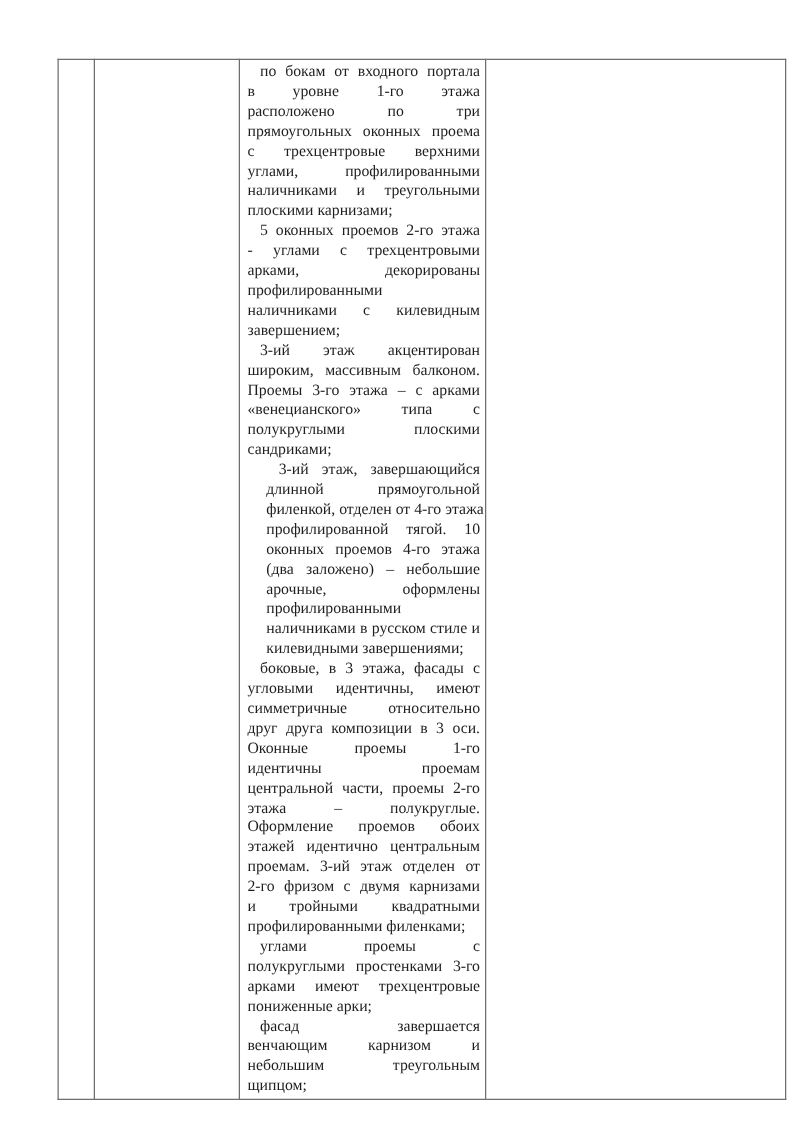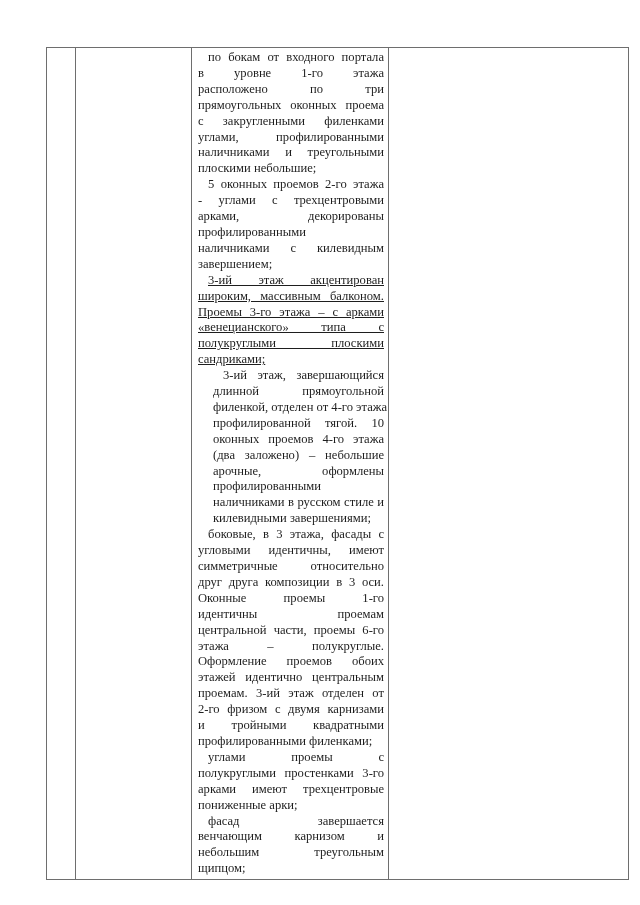--- a/index.html
+++ b/index.html
@@ -78,34 +78,34 @@
         <tr>
       <td style="height:792px;"></td>
       <td></td>
       <td class="desc-cell">
         <div id="desc">
               <div class="para" style="text-indent: 0px;">
                 <span class="line indent">по бокам от входного портала</span>
                 <span class="line">в уровне 1-го этажа</span>
                 <span class="line">расположено по три</span>
                 <span class="line">прямоугольных оконных проема</span>
-                <span class="line">с закругленными филенками</span>
+                <span class="line">с трехцентровые верхними</span>
                 <span class="line">углами, профилированными</span>
                 <span class="line">наличниками и треугольными</span>
-                <span class="line last">плоскими небольшие;</span>
+                <span class="line last">плоскими карнизами;</span>
               </div>
               <div class="para" style="text-indent: 0px;">
                 <span class="line indent">5 оконных проемов 2-го этажа</span>
                 <span class="line">- углами с трехцентровыми</span>
                 <span class="line">арками, декорированы</span>
                 <span class="line">профилированными</span>
                 <span class="line">наличниками с килевидным</span>
                 <span class="line last">завершением;</span>
               </div>
-              <div class="para" style="text-indent: 0px; text-decoration: underline;">
+              <div class="para" style="text-indent: 0px;">
                 <span class="line indent">3-ий этаж акцентирован</span>
                 <span class="line">широким, массивным балконом.</span>
                 <span class="line">Проемы 3-го этажа – с арками</span>
                 <span class="line">«венецианского» типа с</span>
                 <span class="line">полукруглыми плоскими</span>
                 <span class="line last">сандриками;</span>
               </div>
               <div class="para" style="text-indent: 0px; margin-left: 15px;">
                 <span class="line indent">3-ий этаж, завершающийся</span>
                 <span class="line">длинной прямоугольной</span>
@@ -118,21 +118,21 @@
                 <span class="line">наличниками в русском стиле и</span>
                 <span class="line last">килевидными завершениями;</span>
               </div>
               <div class="para" style="text-indent: 0px;">
                 <span class="line indent">боковые, в 3 этажа, фасады с</span>
                 <span class="line">угловыми идентичны, имеют</span>
                 <span class="line">симметричные относительно</span>
                 <span class="line">друг друга композиции в 3 оси.</span>
                 <span class="line">Оконные проемы 1-го</span>
                 <span class="line">идентичны проемам</span>
-                <span class="line">центральной части, проемы 6-го</span>
+                <span class="line">центральной части, проемы 2-го</span>
                 <span class="line">этажа – полукруглые.</span>
                 <span class="line">Оформление проемов обоих</span>
                 <span class="line">этажей идентично центральным</span>
                 <span class="line">проемам. 3-ий этаж отделен от</span>
                 <span class="line">2-го фризом с двумя карнизами</span>
                 <span class="line">и тройными квадратными</span>
                 <span class="line last">профилированными филенками;</span>
               </div>
               <div class="para" style="text-indent: 0px;">
                 <span class="line indent">углами проемы с</span>

